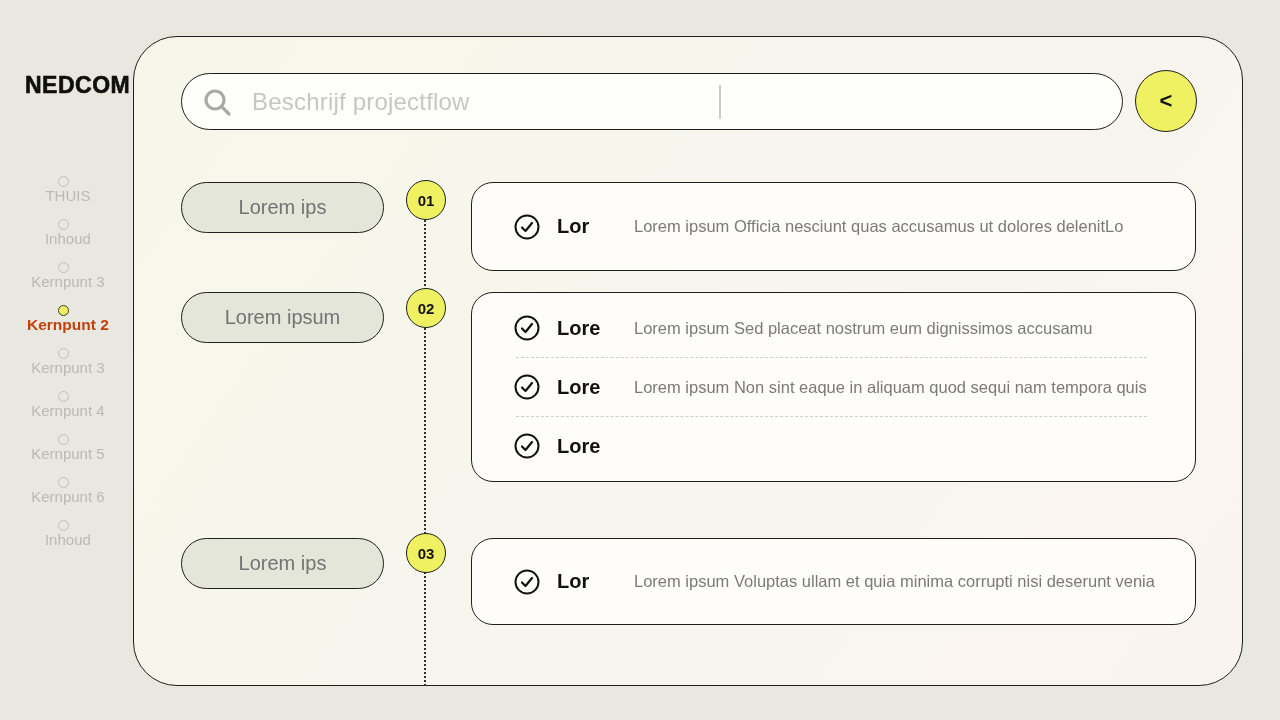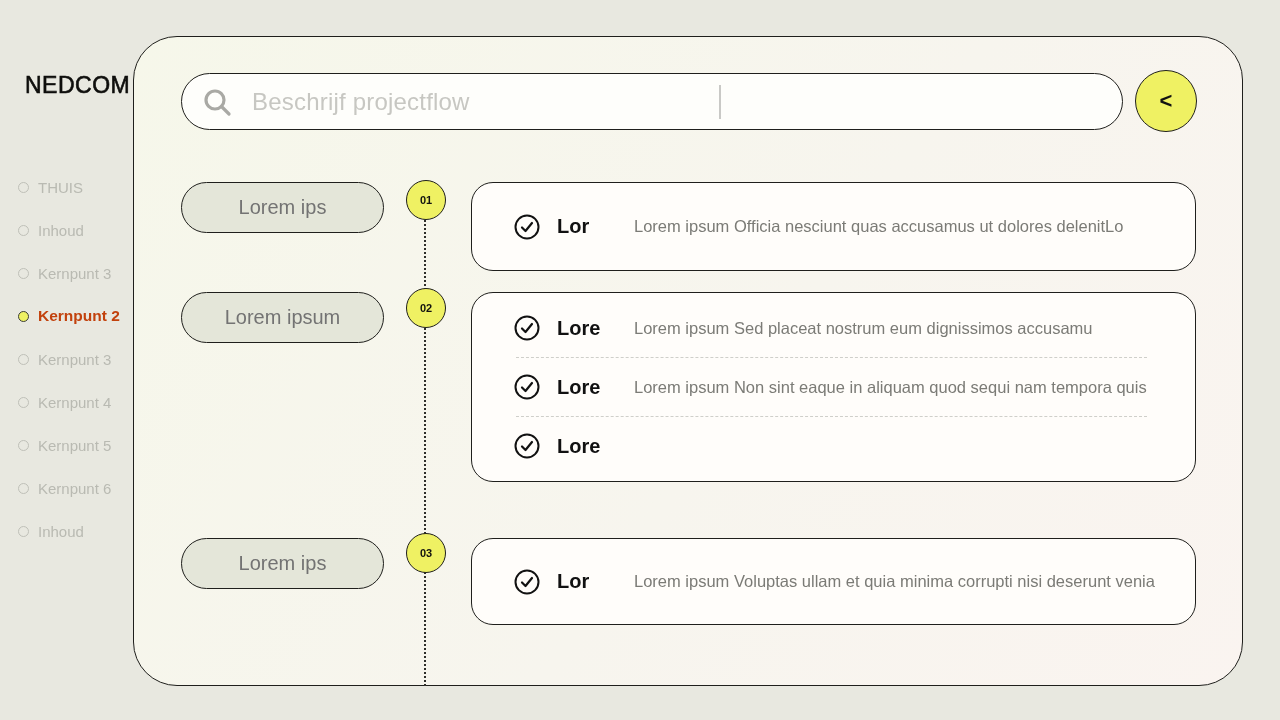--- a/index.html
+++ b/index.html
@@ -7,25 +7,25 @@
   body {
     background: #e8e8e0;
     font-family: "Liberation Sans", sans-serif;
     position: relative;
   }
 
   
   .sidebar { position: absolute; left: 0; top: 0; width: 133px; height: 720px; }
   .logo {
     position: absolute; left: 25px; top: 72px;
-    font-size: 23px; font-weight: 400; letter-spacing: 0.5px; color: #0e0e0c;
+    font-size: 23px; font-weight: 700; letter-spacing: 0.5px; color: #0e0e0c;
     -webkit-text-stroke: 0.6px #0e0e0c;
   }
   .nav { position: absolute; left: 18px; top: 176px; display: flex; flex-direction: column; row-gap: 21px; }
-  .nav-item { display: flex; align-items: center; height: 22px; cursor: pointer; }
+  .nav-item { display: flex; align-items: center; height: 22px; cursor: pointer; flex-direction: column; }
   .ring {
     width: 11px; height: 11px; border-radius: 50%;
     border: 1.5px solid #bfc0b8; background: transparent; flex: 0 0 auto;
   }
   .nav-label { margin-left: 9px; font-size: 15px; color: #b9bab2; white-space: nowrap; }
   .nav-item.active .ring { background: #eef163; border-color: #3c3d36; }
   .nav-item.active .nav-label { color: #c2410c; font-weight: 700; font-size: 15.5px; }
 
   
   .panel {
@@ -64,21 +64,21 @@
     position: absolute; left: 47px; width: 203px; height: 51px;
     background: #e4e6d9; border: 1.5px solid #1f1f1c; border-radius: 26px;
     display: flex; align-items: center; justify-content: center;
     font-size: 20px; color: #737373; cursor: pointer;
     font-family: "Liberation Sans", sans-serif;
   }
   .step-circle {
     position: absolute; left: 272px; width: 40px; height: 40px; border-radius: 50%;
     background: #eff163; border: 1.8px solid #1f1f1c;
     display: flex; align-items: center; justify-content: center;
-    font-size: 11px; font-weight: 700; color: #131310; z-index: 2; cursor: pointer;
+    font-size: 15px; font-weight: 700; color: #131310; z-index: 2; cursor: pointer;
   }
   .card {
     position: absolute; left: 337px; width: 725px;
     background: #fffdfa; border: 1.5px solid #1f1f1c; border-radius: 22px;
     display: flex; flex-direction: column; justify-content: space-evenly;
     padding: 6px 46px 6px 42px;
   }
   .card-row { display: flex; align-items: center; cursor: pointer; }
   .check-icon { width: 26px; height: 26px; flex: 0 0 auto; cursor: pointer; }
   .row-label { margin-left: 17px; font-size: 20px; font-weight: 700; color: #111; min-width: 55px; }

